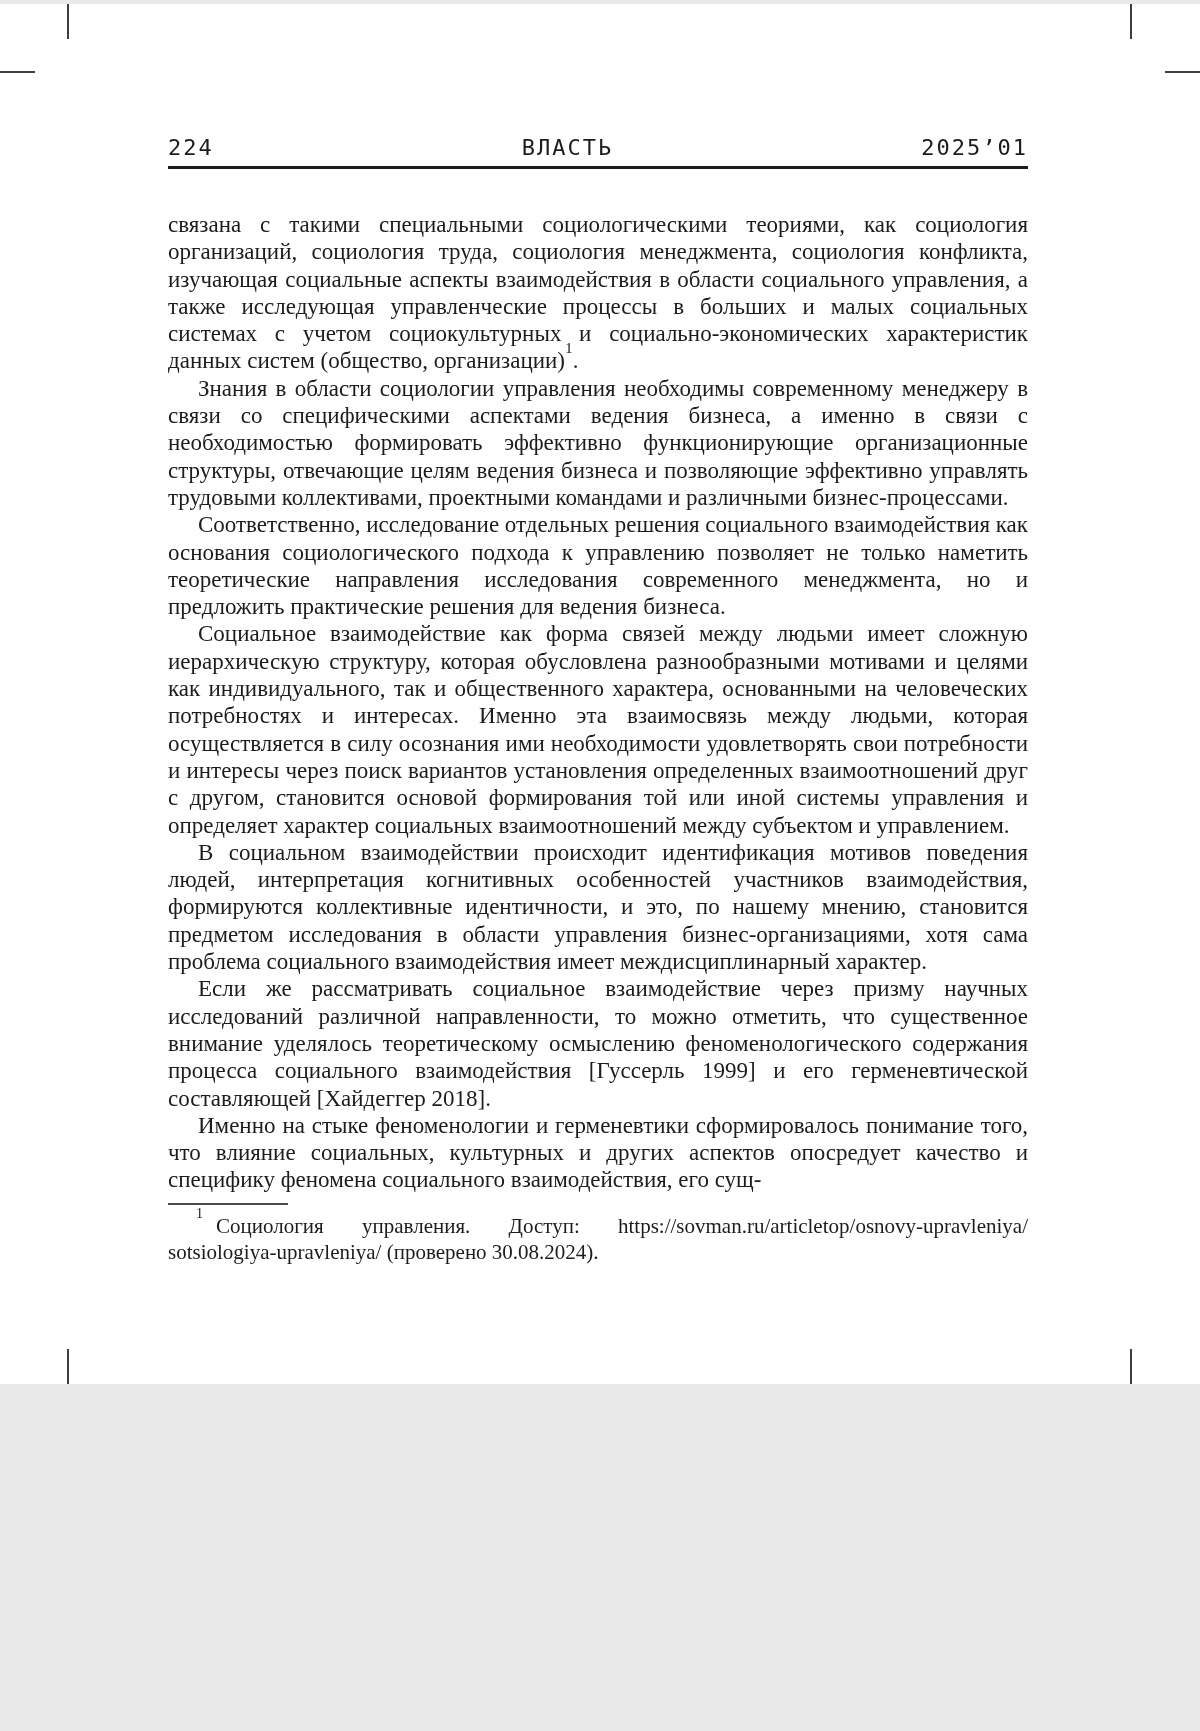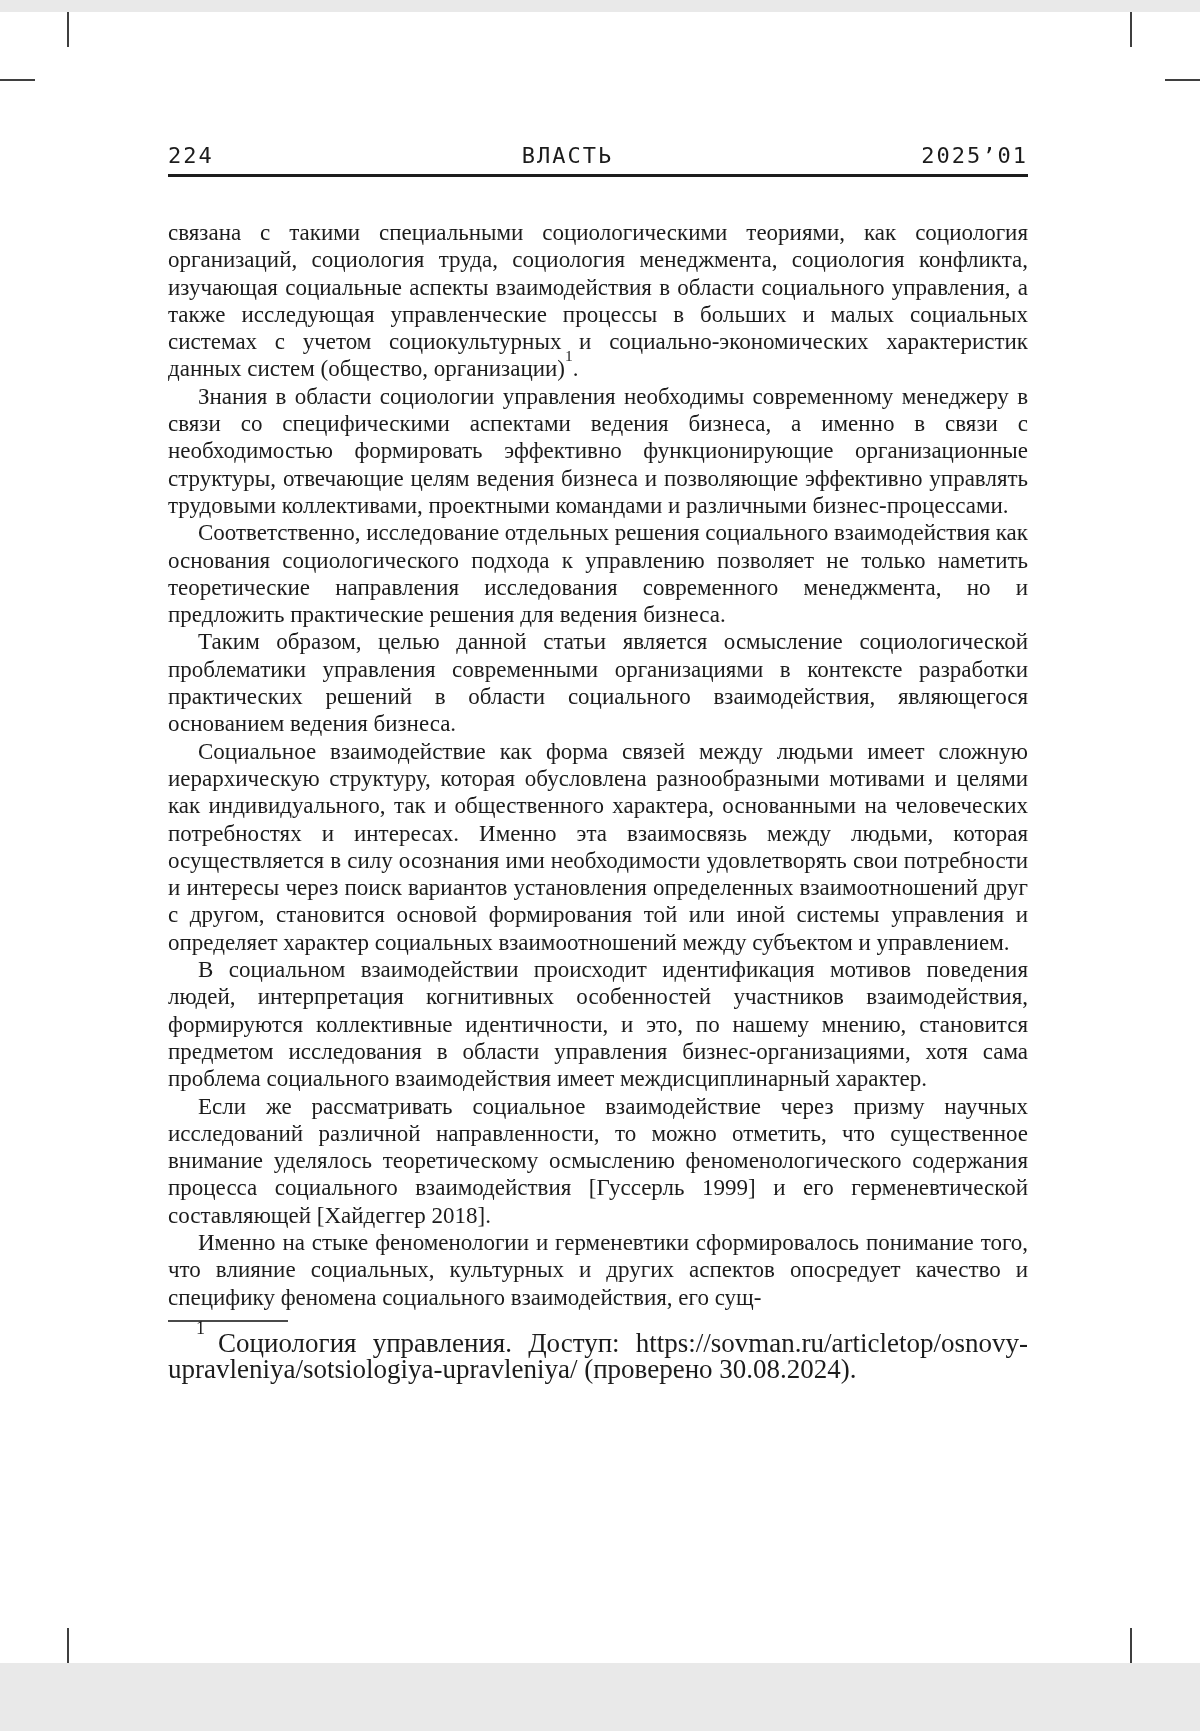--- a/index.html
+++ b/index.html
@@ -1,22 +1,22 @@
 <!DOCTYPE html>
 <html lang="ru" style="--text: #1c1c1c; --background: #ffffff; --header-rule: #1c1c1c; --footnote-rule: #4a4a4a; --crop-mark: #3f3f3f;"><head>
 <meta charset="utf-8">
 <style>
   html, body { margin: 0; padding: 0; }
   body { background: #e9e9e9; }
 
   .page {
     position: relative;
     width: 1200px;
-    height: 1651px;
-    margin: 12px auto;
+    height: 1380px;
+    margin: 4px auto;
     background: var(--background, #ffffff);
     overflow: hidden;
     font-family: "Liberation Serif", serif;
     color: var(--text, #1c1c1c);
   }
 
   
   .crop { position: absolute; background: var(--crop-mark, #3f3f3f); }
   .crop.v { width: 2px; height: 35px; }
   .crop.h { width: 35px; height: 2px; }
@@ -68,21 +68,21 @@
   }
 
   .footnote-area { margin-top: 9px; }
   .fn-rule {
     width: 120px;
     height: 0;
     border-top: 2px solid var(--footnote-rule, #4a4a4a);
   }
   .footnote {
     margin: 8px 0 0 0;
-    font-size: 27px;
+    font-size: 21px;
     line-height: 26px;
     text-align: justify;
     text-indent: 28px;
   }
   .footnote sup { margin-right: 13px; }
 </style>
 </head>
 <body>
 
 <div class="page">
@@ -101,21 +101,20 @@
     <header class="page-header">
       <span>224</span>
       <span>ВЛАСТЬ</span>
       <span>2025’01</span>
     </header>
 
     <main class="article-body">
         <p class="para continued">связана с такими специальными социологическими теориями, как социология организаций, социология труда, социология менеджмента, социология конфликта, изучающая социальные аспекты взаимодействия в области социального управления, а также исследующая управленческие процессы в больших и малых социальных системах с учетом социокультурных и социально-экономических характеристик данных систем (общество, организации)<sup>1</sup>.</p>
         <p class="para indent">Знания в области социологии управления необходимы современному менеджеру в связи со специфическими аспектами ведения бизнеса, а именно в связи с необходимостью формировать эффективно функционирующие организационные структуры, отвечающие целям ведения бизнеса и позволяющие эффективно управлять трудовыми коллективами, проектными командами и различными бизнес-процессами.</p>
         <p class="para indent">Соответственно, исследование отдельных решения социального взаимодействия как основания социологического подхода к управлению позволяет не только наметить теоретические направления исследования современного менеджмента, но и предложить практические решения для ведения бизнеса.</p>
-        <p class="para indent">Таким образом, целью данной статьи является осмысление социологической проблематики управления современными организациями в контексте разработки практических решений в области социального взаимодействия, являющегося основанием ведения бизнеса.</p>
         <p class="para indent">Социальное взаимодействие как форма связей между людьми имеет сложную иерархическую структуру, которая обусловлена разнообразными мотивами и целями как индивидуального, так и общественного характера, основанными на человеческих потребностях и интересах. Именно эта взаимосвязь между людьми, которая осуществляется в силу осознания ими необходимости удовлетворять свои потребности и интересы через поиск вариантов установления определенных взаимоотношений друг с другом, становится основой формирования той или иной системы управления и определяет характер социальных взаимоотношений между субъектом и управлением.</p>
         <p class="para indent">В социальном взаимодействии происходит идентификация мотивов поведения людей, интерпретация когнитивных особенностей участников взаимодействия, формируются коллективные идентичности, и это, по нашему мнению, становится предметом исследования в области управления бизнес-организациями, хотя сама проблема социального взаимодействия имеет междисциплинарный характер.</p>
         <p class="para indent">Если же рассматривать социальное взаимодействие через призму научных исследований различной направленности, то можно отметить, что существенное внимание уделялось теоретическому осмыслению феноменологического содержания процесса социального взаимодействия [Гуссерль 1999] и его герменевтической составляющей [Хайдеггер 2018].</p>
         <p class="para indent">Именно на стыке феноменологии и герменевтики сформировалось понимание того, что влияние социальных, культурных и других аспектов опосредует качество и специфику феномена социального взаимодействия, его сущ-</p>
       </main>
 
     <footer class="footnote-area">
       <div class="fn-rule"></div>
       <p class="footnote"><sup>1</sup><span>Социология управления. Доступ: https:/<wbr>/<wbr>sovman.ru/<wbr>articletop/<wbr>osnovy-upravleniya/<wbr>sotsiologiya-upravleniya/<wbr> (проверено 30.08.2024).</span></p>
     </footer>

